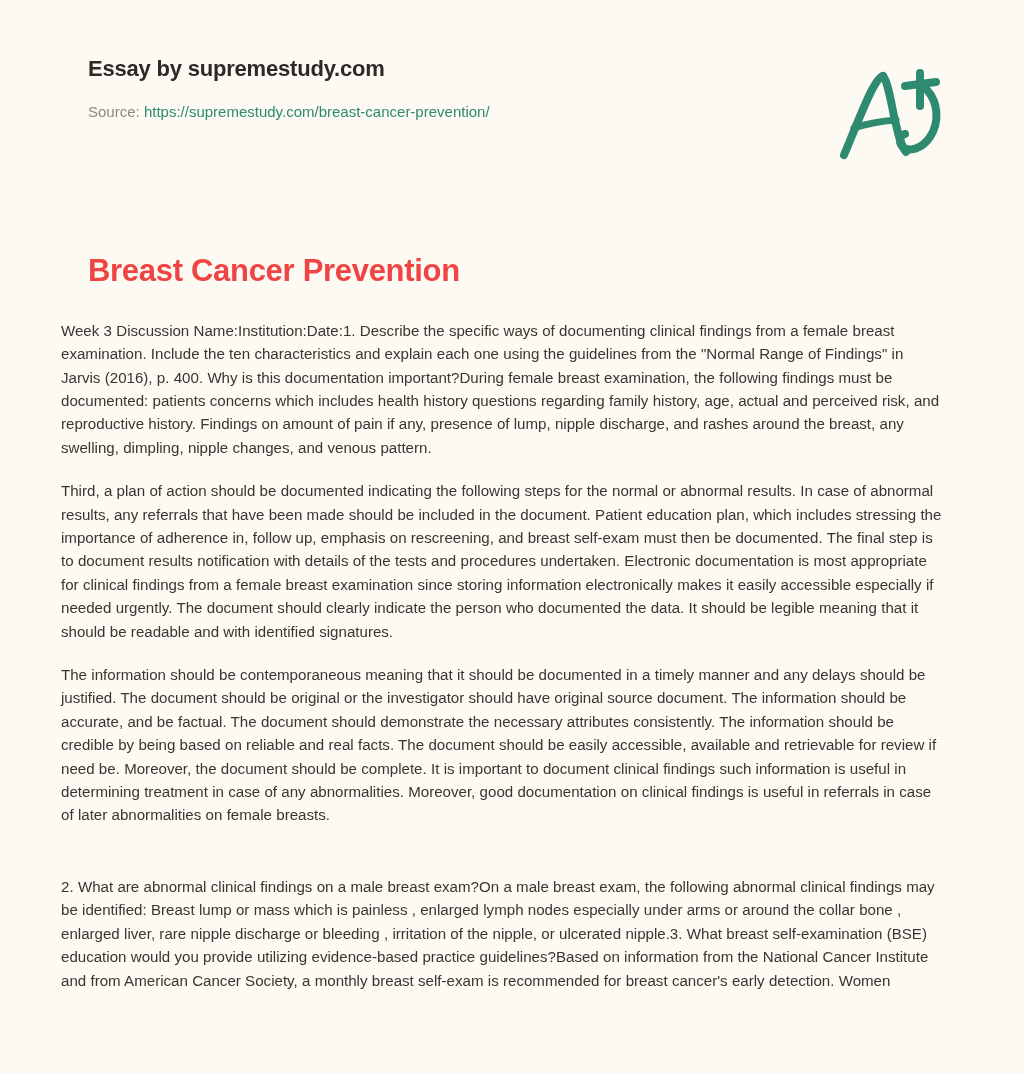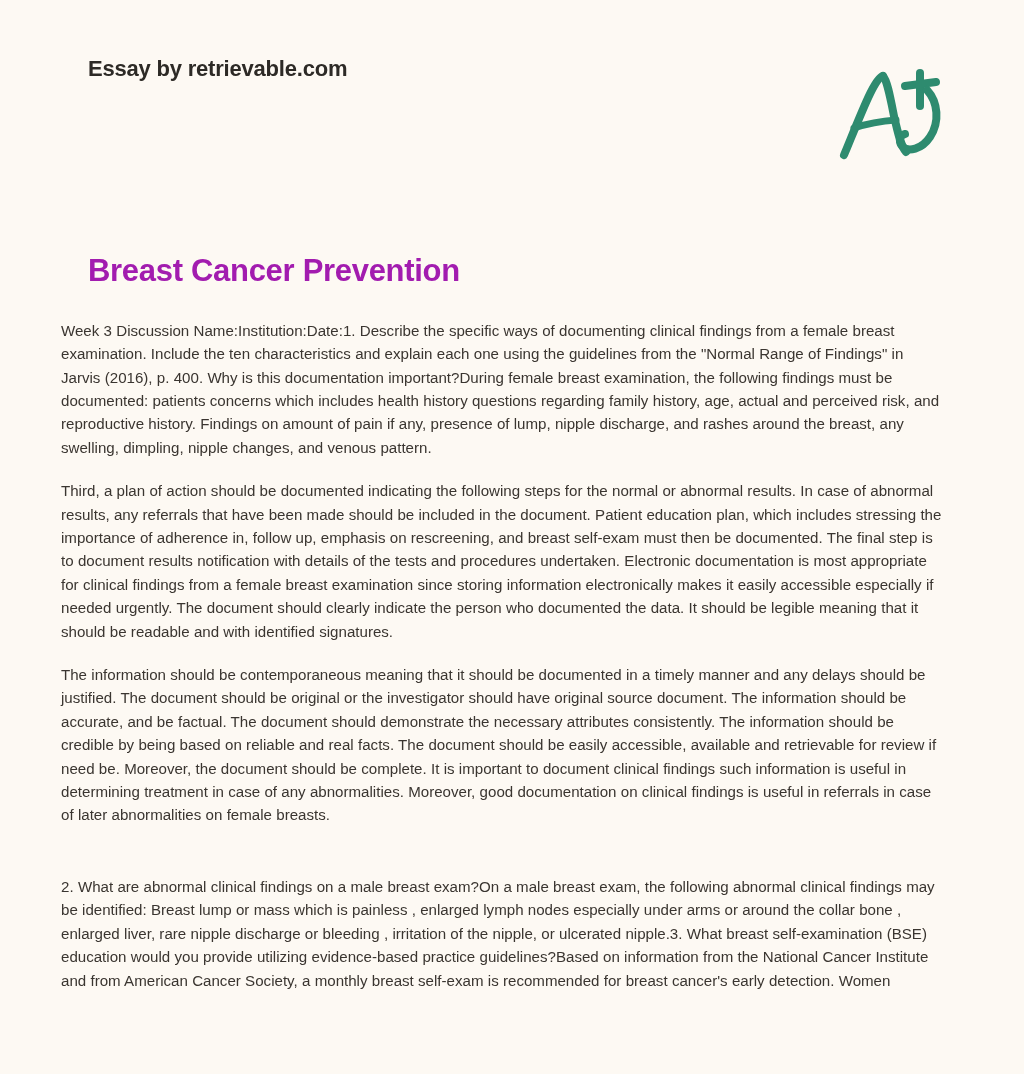--- a/index.html
+++ b/index.html
@@ -69,21 +69,21 @@
     width: 120px;
     height: 110px;
   }
 
   
   .title {
     margin: 0;
     padding: 62px 88px 0 88px;
     font-size: 31px;
     font-weight: bold;
-    color: #a21caf;
+    color: #ef4444;
     letter-spacing: -0.3px;
     line-height: 1.25;
   }
 
   
   .body-copy {
     padding: 28px 80px 0 61px;
   }
   .body-copy p {
     margin: 0 0 20px 0;
@@ -97,22 +97,26 @@
     margin-bottom: 0;
     margin-top: 48px;
   }
 </style>
 </head>
 <body>
 
 <div class="page">
 
   <div class="header">
-    <div class="brand-line">Essay by retrievable.com</div>
+    <div class="brand-line">Essay by supremestudy.com</div>
 
+    <div class="source-line">
+      <span class="source-label">Source:</span>
+      <a class="source-url" href="#">https://supremestudy.com/breast-cancer-prevention/</a>
+    </div>
 
     <div class="logo">
       <svg viewBox="0 0 120 110" xmlns="http://www.w3.org/2000/svg">
         <g fill="none" stroke="#2e8b6f" stroke-linecap="round" stroke-linejoin="round">
 
           <path d="M12 97 C16 88 26 62 36 40 C42 27 47 19 51 18" stroke-width="8"></path>
 
           <path d="M51 18 C55 22 58 38 62 58 C66 76 69 88 74 94" stroke-width="8"></path>
 
           <path d="M22 70 C34 66 50 63 64 62" stroke-width="7"></path>

